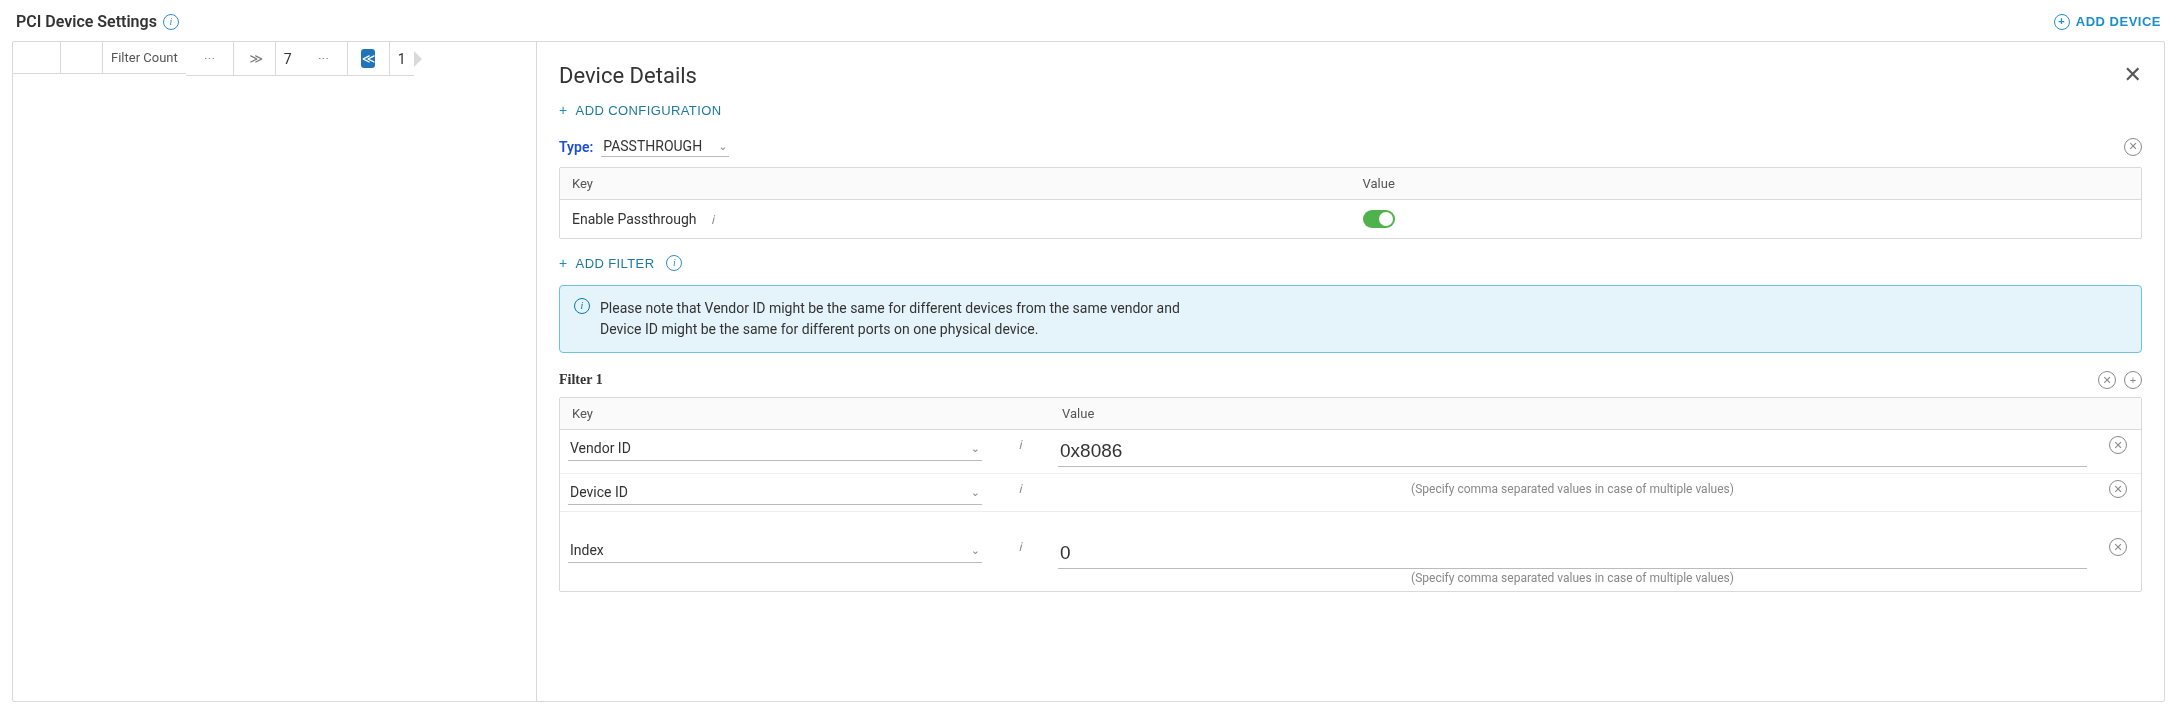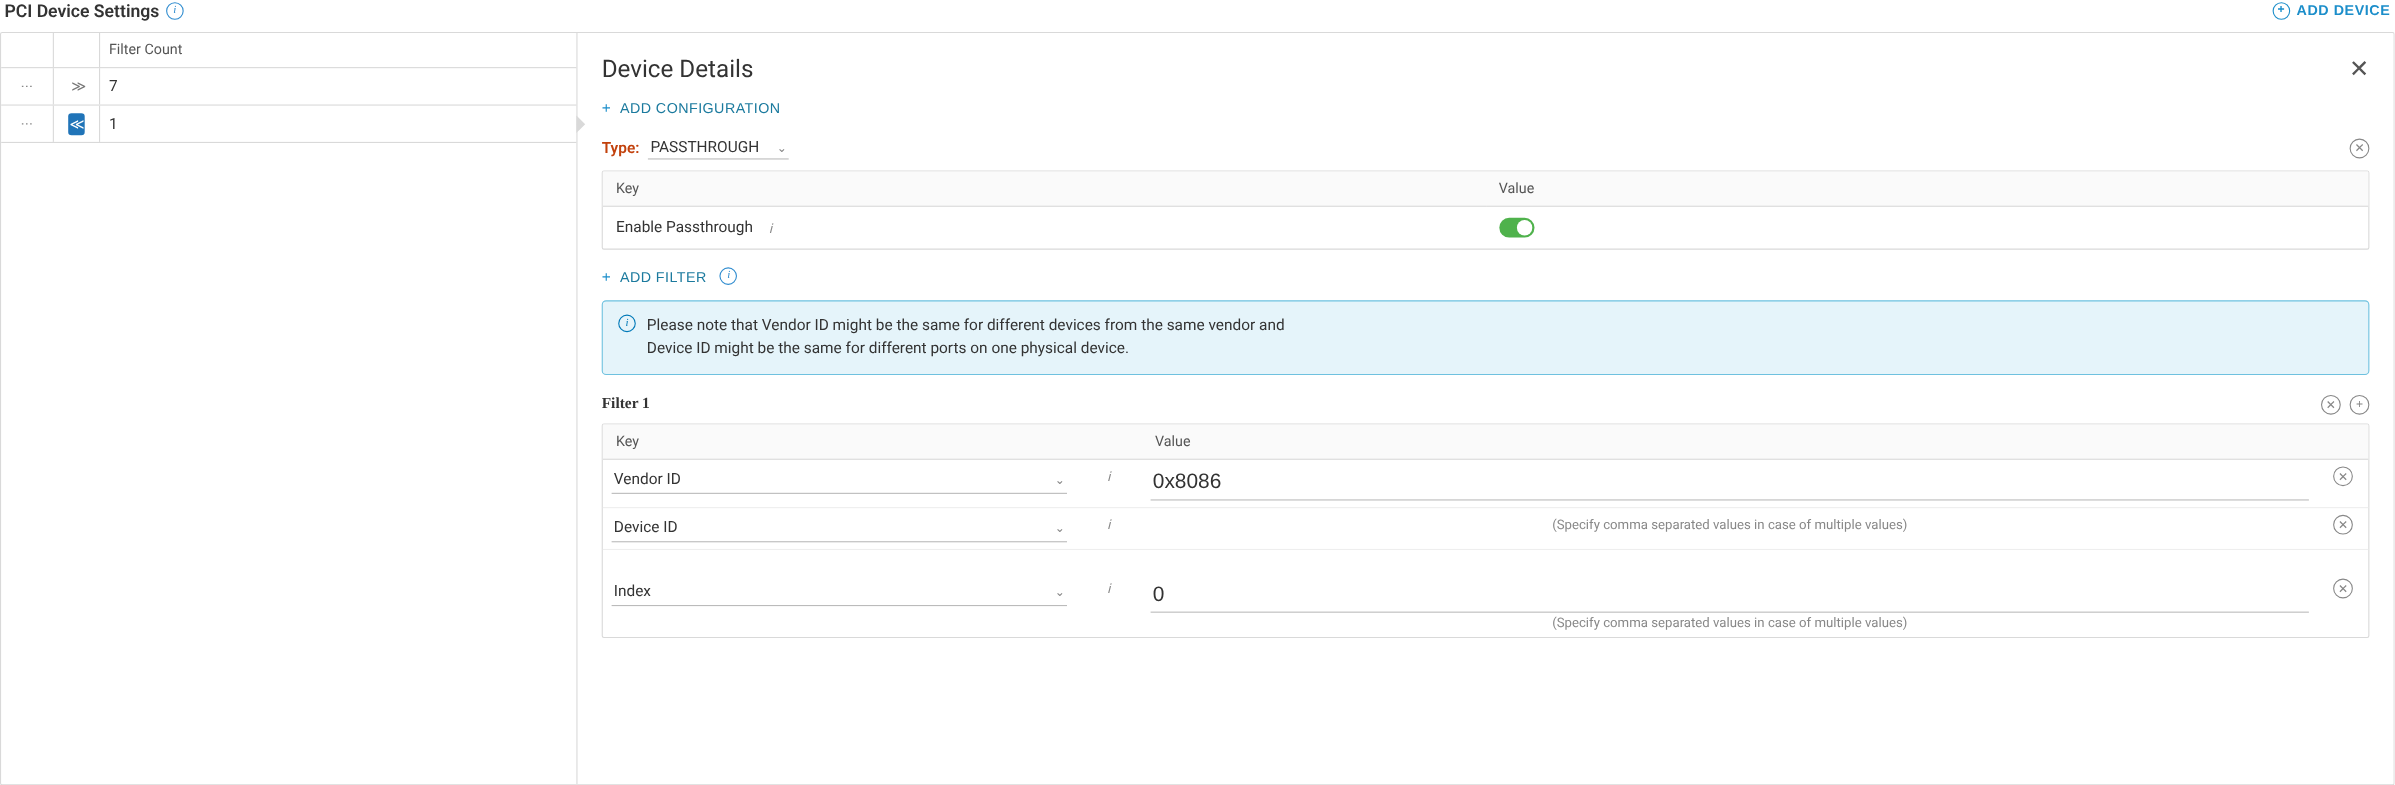--- a/index.html
+++ b/index.html
@@ -5,21 +5,21 @@
   * { box-sizing: border-box; margin: 0; padding: 0; }
   body {
     font-family: -apple-system, BlinkMacSystemFont, "Segoe UI", Roboto, Helvetica, Arial, sans-serif;
     font-size: 14px;
     color: #333;
     background: #fff;
     width: 2177px;
     height: 714px;
     overflow: hidden;
   }
-  .container { display: flex; flex-direction: column; height: 100%; }
+  .container { display: flex; flex-direction: column; height: 100%; padding: 12px; }
   .topbar {
     display: flex;
     justify-content: space-between;
     align-items: center;
     margin-bottom: 10px;
     padding: 0 4px;
   }
   .topbar-left { display: flex; align-items: center; gap: 6px; }
   .title {
     font-size: 16px;
@@ -73,21 +73,21 @@
   }
   .plus-glyph { color: #1c8eca; font-size: 14px; font-weight: 400; }
 
   .main { display: flex; flex: 1; border: 1px solid #d9d9d9; border-radius: 2px; overflow: hidden; }
 
   
   .left-panel {
     width: 524px;
     border-right: 1px solid #d9d9d9;
     display: flex;
-    flex-direction: column;
+    flex-direction: row;
     flex-shrink: 0;
   }
   .left-header {
     display: grid;
     grid-template-columns: 48px 42px 1fr;
     border-bottom: 1px solid #d9d9d9;
     height: 32px;
   }
   .left-header > div {
     border-right: 1px solid #d9d9d9;
@@ -147,21 +147,21 @@
   .add-link {
     display: inline-flex; align-items: center; gap: 8px;
     color: #1b7a9e; font-size: 13px; font-weight: 500;
     cursor: pointer; letter-spacing: 0.4px;
     background: none; border: none;
     text-transform: uppercase;
     margin-bottom: 18px;
   }
   .type-row { display: flex; align-items: center; justify-content: space-between; margin-bottom: 10px; }
   .type-left { display: flex; align-items: center; gap: 8px; }
-  .type-label { font-weight: 600; color: #c2410c; }
+  .type-label { font-weight: 600; color: #1d4ed8; }
   .type-select {
     display: inline-flex; align-items: center; gap: 16px;
     border-bottom: 1px solid #bbb; padding: 2px 2px;
     color: #333;
   }
   .chev-down { color: #888; font-size: 11px; }
   .remove-circle {
     width: 18px; height: 18px;
     border: 1.2px solid #888;
     border-radius: 50%;

